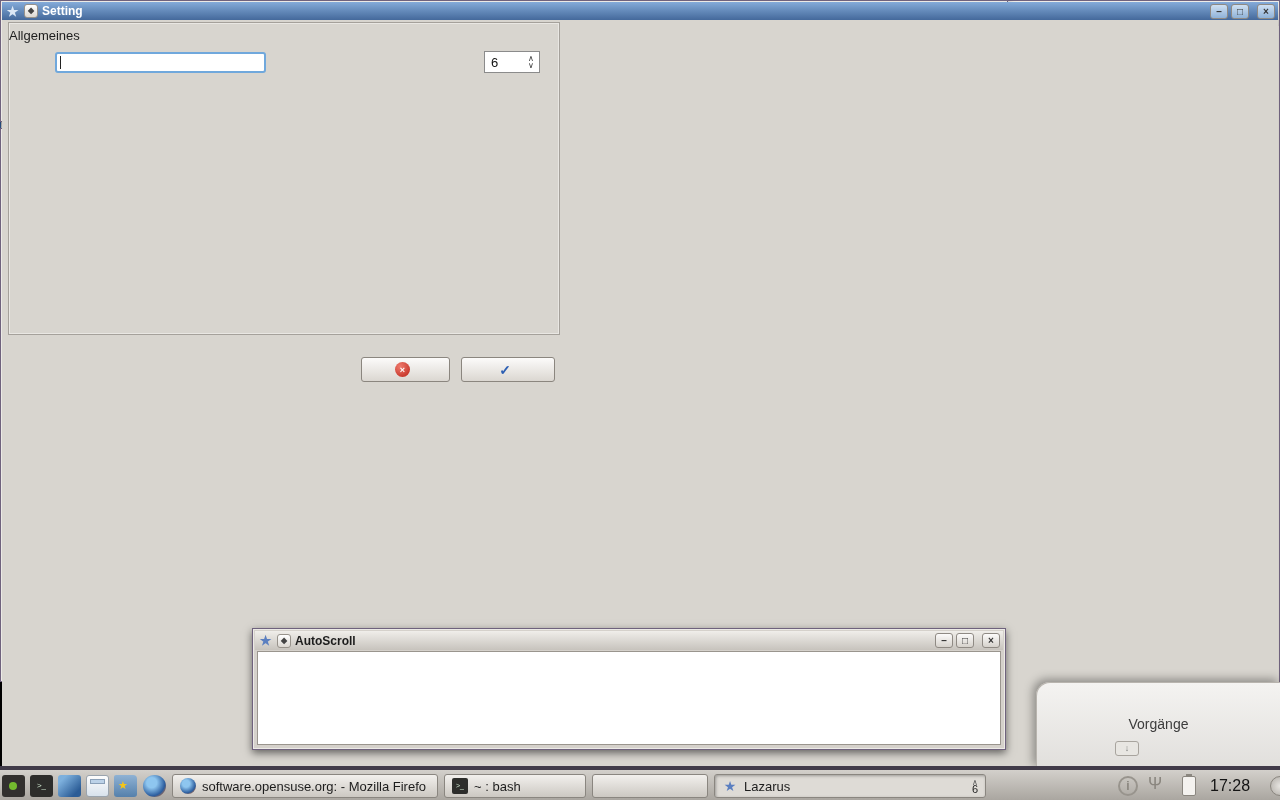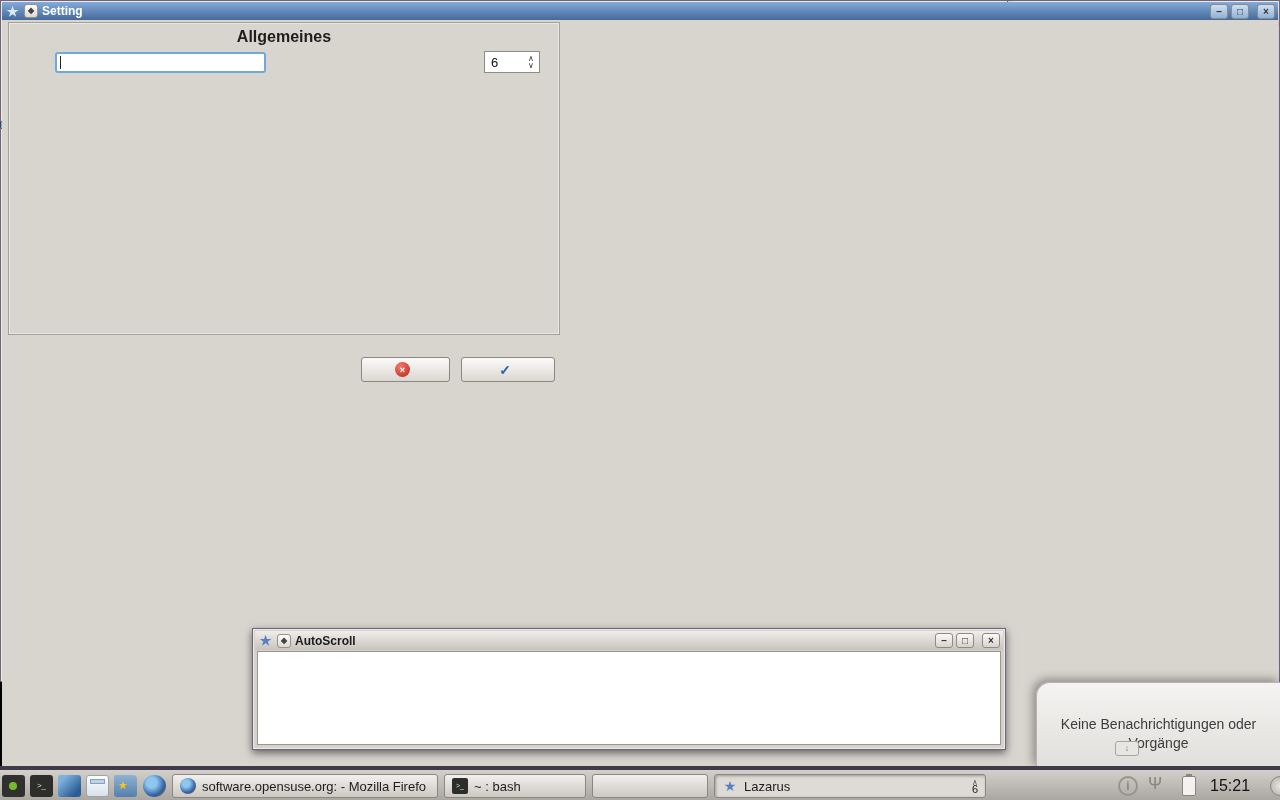--- a/index.html
+++ b/index.html
@@ -104,21 +104,21 @@
       font-size:13px;color:#2a2a2a;display:flex;align-items:center;}
   #qe-status .pos{margin-left:22px;width:230px;}
   #qe-status .mode{width:80px;}
 
   
   #setting-window{left:378px;top:182px;width:564px;height:374px;background:#d8d5cf;border:1px solid #2d5astr;border:1px solid #2d5a96;box-shadow:0 3px 10px rgba(0,0,0,.6);}
   #setting-window .tb{height:18px;}
   .dots{background-image:radial-gradient(circle,#55565a 0.8px,transparent 1.1px);background-size:7px 7px;background-position:4px 4px;}
   #setting-client{position:absolute;left:2px;right:2px;top:20px;bottom:2px;background:#d8d5cf;}
   #setting-groupbox{position:absolute;left:6px;top:2px;width:552px;height:313px;border:1px solid #a5a19b;box-shadow:inset 0 0 0 1px #e9e7e3;}
-  #setting-groupbox .gbcaption{position:absolute;left:0;right:0;top:5px;text-align:center;font-size:16px;color:#1e1e1e;font-weight:bold;}
+  #setting-groupbox .gbcaption{position:absolute;left:0;right:0;top:5px;font-size:13px;color:#1e1e1e;}
   #setting-edit{position:absolute;left:53px;top:32px;width:211px;height:21px;background:#fff;border:2px solid #70a8dc;border-radius:3px;}
   #setting-edit .caret{position:absolute;left:3px;top:2px;width:1px;height:13px;background:#222;}
   #setting-spin{position:absolute;left:482px;top:31px;width:56px;height:22px;background:#fff;border:1px solid #8b8b8b;display:flex;align-items:center;}
   #setting-spin .num{flex:1;padding-left:6px;font-size:13px;color:#111;}
   #setting-spin .arrows{width:16px;height:100%;display:flex;flex-direction:column;align-items:center;justify-content:center;font-size:8px;color:#333;line-height:7px;}
   .dlgbtn{position:absolute;top:337px;height:25px;border:1px solid #8b867f;border-radius:3px;
       background:linear-gradient(#fcfbfa,#dbd7d1);font-size:13px;color:#161616;display:flex;align-items:center;justify-content:center;gap:6px;}
   #btn-close-icon{width:15px;height:15px;border-radius:50%;background:radial-gradient(circle at 35% 30%,#ef7a6d,#bb2418);
       color:#fff;font-size:9px;font-weight:bold;display:flex;align-items:center;justify-content:center;}
   #btn-apply-icon{color:#2d5fb3;font-size:14px;font-weight:bold;}
@@ -797,21 +797,20 @@
         <div class="wbtn">–</div>
         <div class="wbtn">□</div>
         <div class="wbtn close">×</div>
       </div>
     </div>
     <div id="msg-content"></div>
   </div>
 
   <div id="notification">
     <div class="ntext">
-      <div>Keine Benachrichtigungen oder</div>
       <div>Vorgänge</div>
     </div>
     <div class="nicon">↓</div>
   </div>
 
   <div id="taskbar">
     <div id="l-menu" class="launcher">
         <span class="dot"></span>
       </div>
     <div id="l-term" class="launcher">&gt;_</div>
@@ -838,17 +837,17 @@
       <span>Lazarus</span>
       <span class="wincount">
         <span class="ch">∧</span>
         <span class="n">6</span>
       </span>
     </div>
 
     <div class="tray-info">i</div>
     <div class="tray-usb">Ψ</div>
     <div class="tray-batt"></div>
-    <div class="tray-clock">15:21</div>
+    <div class="tray-clock">17:28</div>
     <div class="tray-half"></div>
   </div>
 
 </div>
 
 </body></html>

